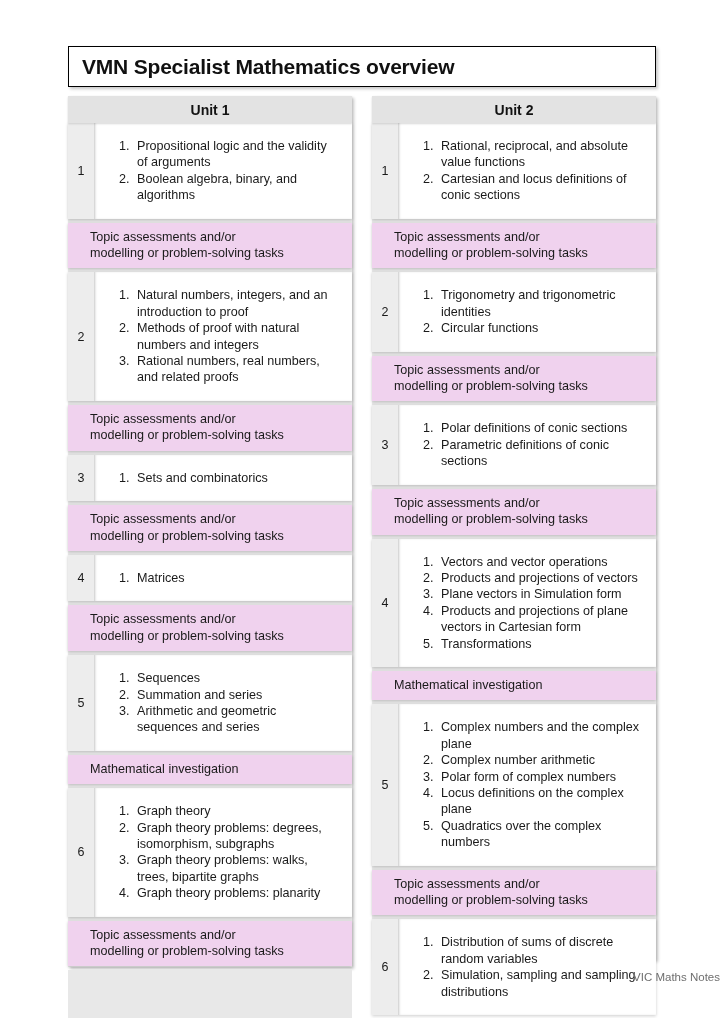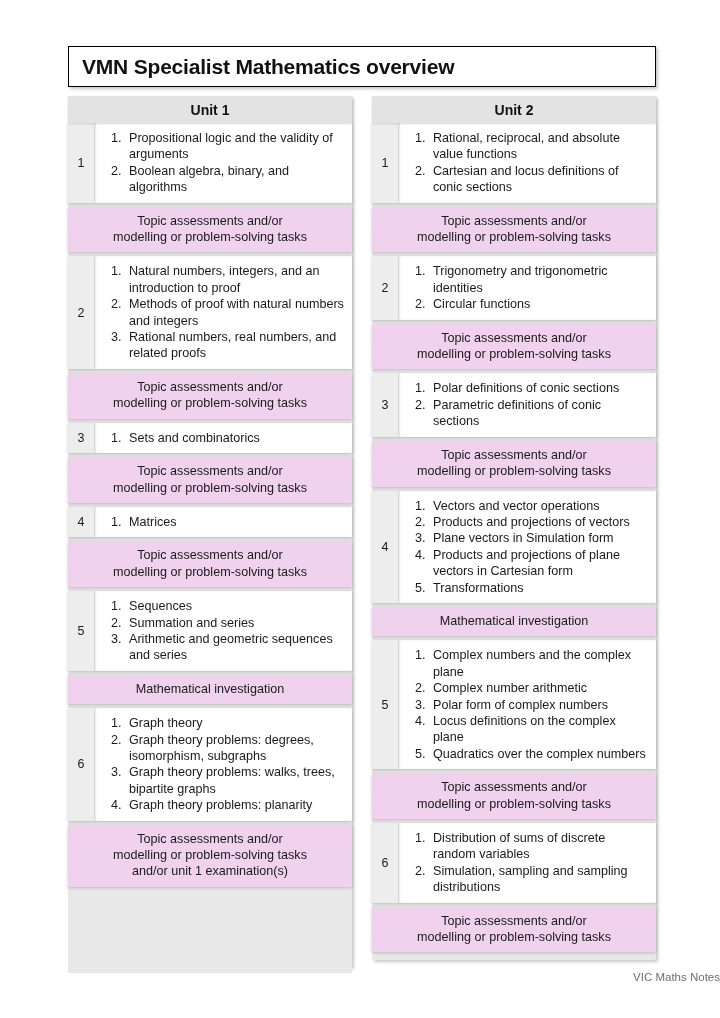--- a/index.html
+++ b/index.html
@@ -102,37 +102,37 @@
     color: #1a1a1a;
   }
   .topic-list {
     flex: 1;
     background: #ffffff;
     border-left: 1px solid #d8d8d8;
     box-shadow: inset 1px 0 2px rgba(0,0,0,0.10);
     padding: 7px 8px 7px 0;
   }
   .topic-list ol {
-    margin: 0;
+    margin: 8px;
     padding: 0 0 0 30px;
     list-style: decimal;
   }
   .topic-list li {
     font-size: 12.6px;
     line-height: 16.4px;
     color: #1a1a1a;
     padding-left: 4px;
     margin: 0;
   }
 
   
   .band {
     background: #f0d2ee;
     box-shadow: 0 1px 3px rgba(0,0,0,0.20);
-    text-align: center;
+    text-align: left;
     padding: 6px 22px 7px;
     margin-bottom: 4px;
     position: relative;
   }
   .band-line {
     font-size: 12.6px;
     line-height: 16.4px;
     color: #1a1a1a;
   }
 
@@ -237,21 +237,20 @@
                 <li>Graph theory</li>
                 <li>Graph theory problems: degrees, isomorphism, subgraphs</li>
                 <li>Graph theory problems: walks, trees, bipartite graphs</li>
                 <li>Graph theory problems: planarity</li>
               </ol>
             </div>
           </div>
           <div class="band">
             <div class="band-line">Topic assessments and/or</div>
             <div class="band-line">modelling or problem-solving tasks</div>
-            <div class="band-line">and/or unit 1 examination(s)</div>
           </div>
           <div class="filler"></div>
         </div>
     </div>
     <div class="column col-right">
       <div class="col-header">Unit 2</div>
       <div class="col-body">
           <div class="topic-row">
             <div class="topic-num">1</div>
             <div class="topic-list">

